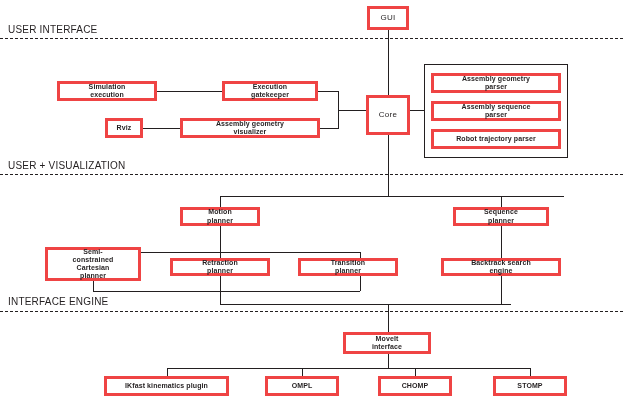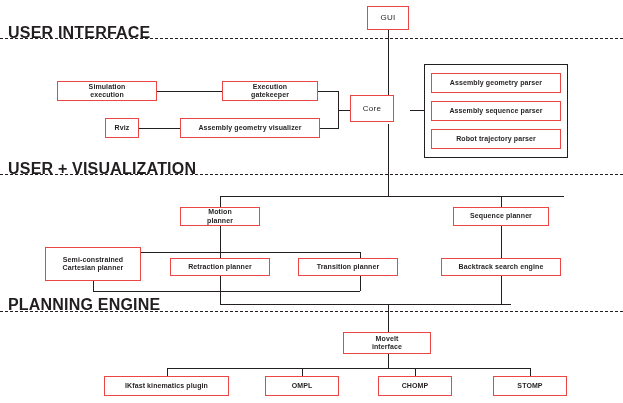--- a/index.html
+++ b/index.html
@@ -20,21 +20,21 @@
     position: absolute;
     left: 0;
     top: 0;
     width: 623px;
     height: 403px;
     pointer-events: none;
   }
   .node {
     position: absolute;
     box-sizing: border-box;
-    border: 1px solid #ef4444;
+    border: 3px solid #ef4444;
     background: #ffffff;
     color: #231f20;
     display: flex;
     align-items: center;
     justify-content: center;
     text-align: center;
     font-size: 7px;
     font-weight: bold;
     line-height: 1.18;
     letter-spacing: 0.1px;
@@ -48,22 +48,22 @@
   .group-box {
     position: absolute;
     box-sizing: border-box;
     border: 1px solid #231f20;
     background: #ffffff;
     z-index: 2;
   }
   .band-label {
     position: absolute;
     color: #231f20;
-    font-size: 16px;
-    font-weight: bold;
+    font-size: 10px;
+    font-weight: normal;
     letter-spacing: 0.2px;
     white-space: nowrap;
     z-index: 4;
   }
   .divider {
     position: absolute;
     left: 0;
     width: 623px;
     height: 0;
     border-top: 1.4px dashed #231f20;
@@ -74,21 +74,21 @@
 <body>
 
 <div id="canvas">
 
   <div class="divider" style="top:38px;"></div>
   <div class="divider" style="top:174px;"></div>
   <div class="divider" style="top:311px;"></div>
 
   <div class="band-label" style="left:8px; top:24px;">USER INTERFACE</div>
   <div class="band-label" style="left:8px; top:160px;">USER + VISUALIZATION</div>
-  <div class="band-label" style="left:8px; top:296px;">PLANNING ENGINE</div>
+  <div class="band-label" style="left:8px; top:296px;">INTERFACE ENGINE</div>
 
   <svg class="wires" viewBox="0 0 623 403" xmlns="http://www.w3.org/2000/svg">
     <g stroke="#231f20" stroke-width="1" fill="none" shape-rendering="crispEdges">
 
       <path d="M 388 30 L 388 95"></path>
 
       <path d="M 388 124 L 388 196"></path>
 
       <path d="M 157 91 L 222 91"></path>
 
@@ -133,21 +133,21 @@
       <path d="M 167 368 L 530 368"></path>
       <path d="M 167 368 L 167 376"></path>
       <path d="M 302 368 L 302 376"></path>
       <path d="M 415 368 L 415 376"></path>
       <path d="M 530 368 L 530 376"></path>
     </g>
   </svg>
 
   <div class="node plain" style="left:367px; top:6px; width:42px; height:24px; font-size:8px;">GUI</div>
 
-  <div class="node plain" style="left:350px; top:95px; width:44px; height:27px; font-size:8px;">Core</div>
+  <div class="node plain" style="left:366px; top:95px; width:44px; height:40px; font-size:8px;">Core</div>
 
   <div class="node" style="left:57px; top:81px; width:100px; height:20px;">Simulation execution</div>
 
   <div class="node" style="left:222px; top:81px; width:96px; height:20px;">Execution gatekeeper</div>
 
   <div class="node" style="left:105px; top:118px; width:29px; height:20px;">Rviz</div>
 
   <div class="node" style="left:180px; top:118px; width:140px; height:20px;">Assembly geometry visualizer</div>
 
   <div class="group-box" style="left:424px; top:64px; width:144px; height:94px;"></div>

